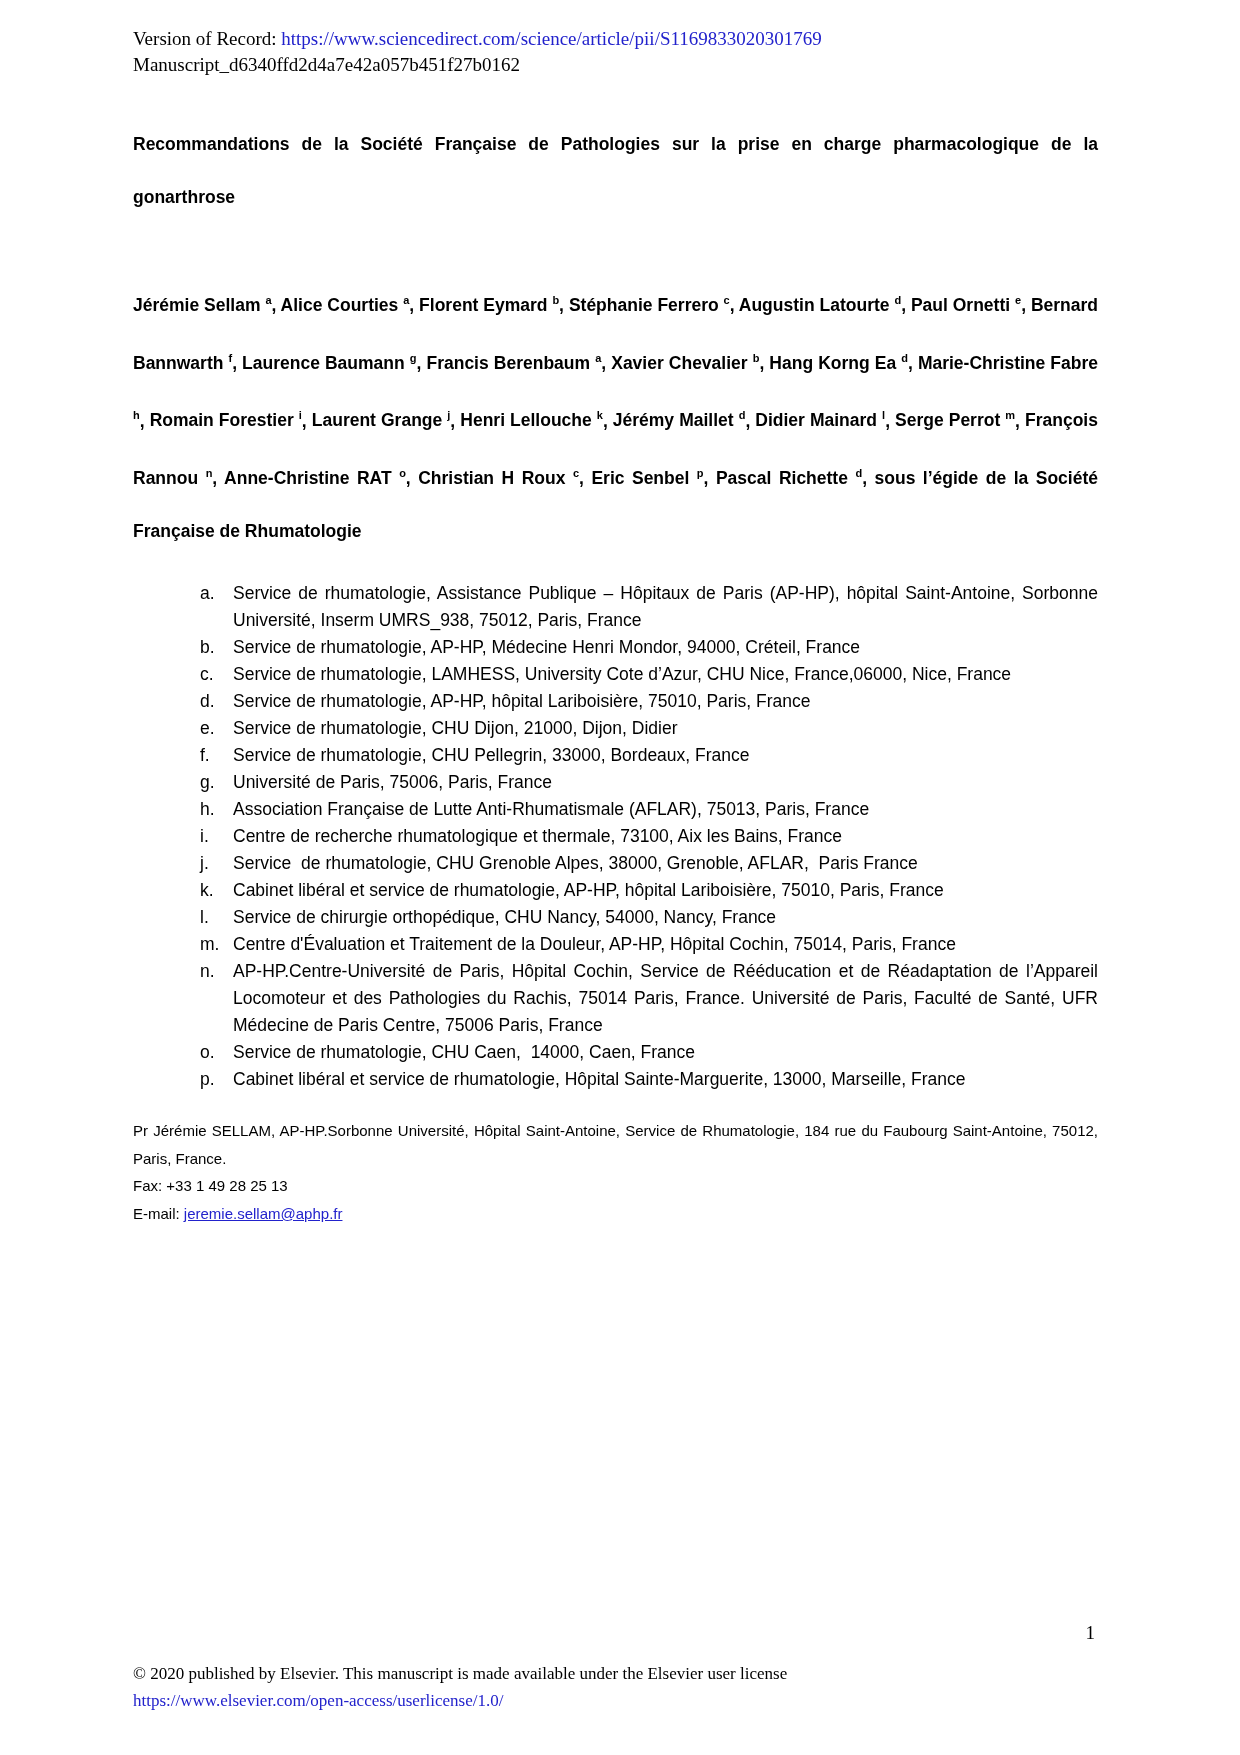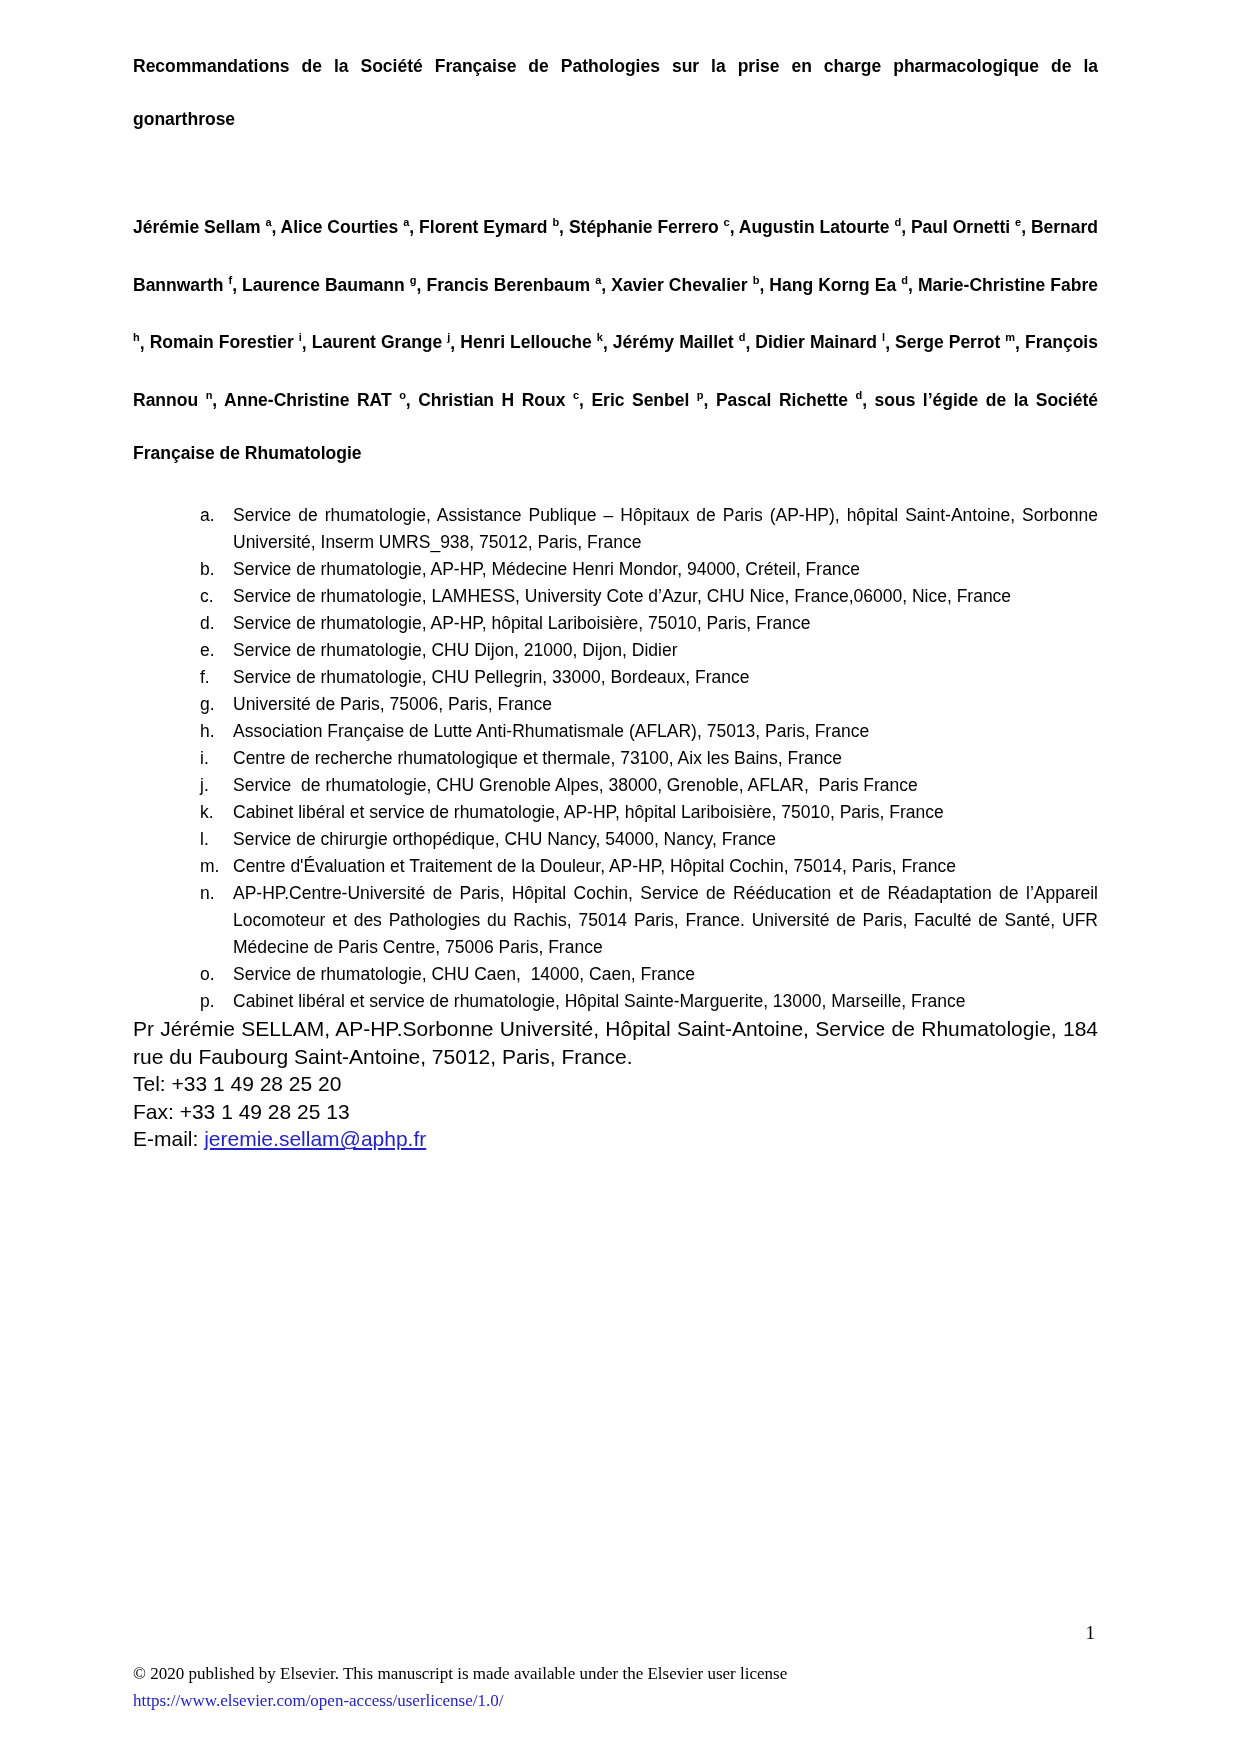--- a/index.html
+++ b/index.html
@@ -33,40 +33,44 @@
     list-style:none;
     margin-top:22px;
     padding-left:67px;
     font-size:17.5px;
     line-height:27px;
   }
   .aff { display:flex; }
   .aff-label { flex:0 0 33px; }
   .aff-text { flex:1; text-align:justify; text-align-last:left; white-space:pre-wrap; }
   .corr-heading { margin-top:58px; font-size:17.5px; font-weight:bold; line-height:27px; }
-  .corr-block { font-size:21px; line-height:27.5px; }
+  .corr-block { margin-top:24px; font-size:15px; line-height:27.5px; }
   .corr-address { text-align:justify; text-align-last:left; }
   .email-link { color:var(--link); }
   .page-number {
     position:absolute; right:145px; top:1622px;
     font-family:"Liberation Serif", serif; font-size:19px;
   }
   .page-footer {
     position:absolute; left:133px; top:1660px; width:965px;
     font-family:"Liberation Serif", serif; font-size:17px; line-height:27px;
   }
   .page-footer a { color:var(--link); text-decoration:none; }
   :root { --link:#2222cc; }
 </style>
 </head>
 <body>
 
 <div class="sheet">
   <div class="content">
 
+    <div class="page-header serif">
+      <div><span>Version of Record: </span><a href="#">https://www.sciencedirect.com/science/article/pii/S1169833020301769</a></div>
+      <div>Manuscript_d6340ffd2d4a7e42a057b451f27b0162</div>
+    </div>
 
     <h1 class="article-title">Recommandations de la Société Française de Pathologies sur la prise en charge pharmacologique de la gonarthrose</h1>
 
     <p class="authors"><span>Jérémie Sellam <sup>a</sup></span>, <span>Alice Courties <sup>a</sup></span>, <span>Florent Eymard <sup>b</sup></span>, <span>Stéphanie Ferrero <sup>c</sup></span>, <span>Augustin Latourte <sup>d</sup></span>, <span>Paul Ornetti <sup>e</sup></span>, <span>Bernard Bannwarth <sup>f</sup></span>, <span>Laurence Baumann <sup>g</sup></span>, <span>Francis Berenbaum <sup>a</sup></span>, <span>Xavier Chevalier <sup>b</sup></span>, <span>Hang Korng Ea <sup>d</sup></span>, <span>Marie-Christine Fabre <sup>h</sup></span>, <span>Romain Forestier <sup>i</sup></span>, <span>Laurent Grange <sup>j</sup></span>, <span>Henri Lellouche <sup>k</sup></span>, <span>Jérémy Maillet <sup>d</sup></span>, <span>Didier Mainard <sup>l</sup></span>, <span>Serge Perrot <sup>m</sup></span>, <span>François Rannou <sup>n</sup></span>, <span>Anne-Christine RAT <sup>o</sup></span>, <span>Christian H Roux <sup>c</sup></span>, <span>Eric Senbel <sup>p</sup></span>, <span>Pascal Richette <sup>d</sup></span>, <span>sous l’égide de la Société Française de Rhumatologie</span></p>
 
     <ol class="affs">
         <li class="aff">
           <span class="aff-label">a.</span>
           <span class="aff-text">Service de rhumatologie, Assistance Publique – Hôpitaux de Paris (AP-HP), hôpital Saint-Antoine, Sorbonne Université, Inserm UMRS_938, 75012, Paris, France</span>
         </li>
@@ -128,21 +132,20 @@
         </li>
         <li class="aff">
           <span class="aff-label">p.</span>
           <span class="aff-text">Cabinet libéral et service de rhumatologie, Hôpital Sainte-Marguerite, 13000, Marseille, France</span>
         </li>
       </ol>
 
 
     <div class="corr-block">
       <p class="corr-address">Pr Jérémie SELLAM, AP-HP.Sorbonne Université, Hôpital Saint-Antoine, Service de Rhumatologie, 184 rue du Faubourg Saint-Antoine, 75012, Paris, France.</p>
-      <p>Tel: +33 1 49 28 25 20</p>
       <p>Fax: +33 1 49 28 25 13</p>
       <p><span>E-mail: </span><a href="#" class="email-link">jeremie.sellam@aphp.fr</a></p>
     </div>
 
   </div>
 
   <div class="page-number">1</div>
 
   <div class="page-footer">
     <div>© 2020 published by Elsevier. This manuscript is made available under the Elsevier user license</div>

